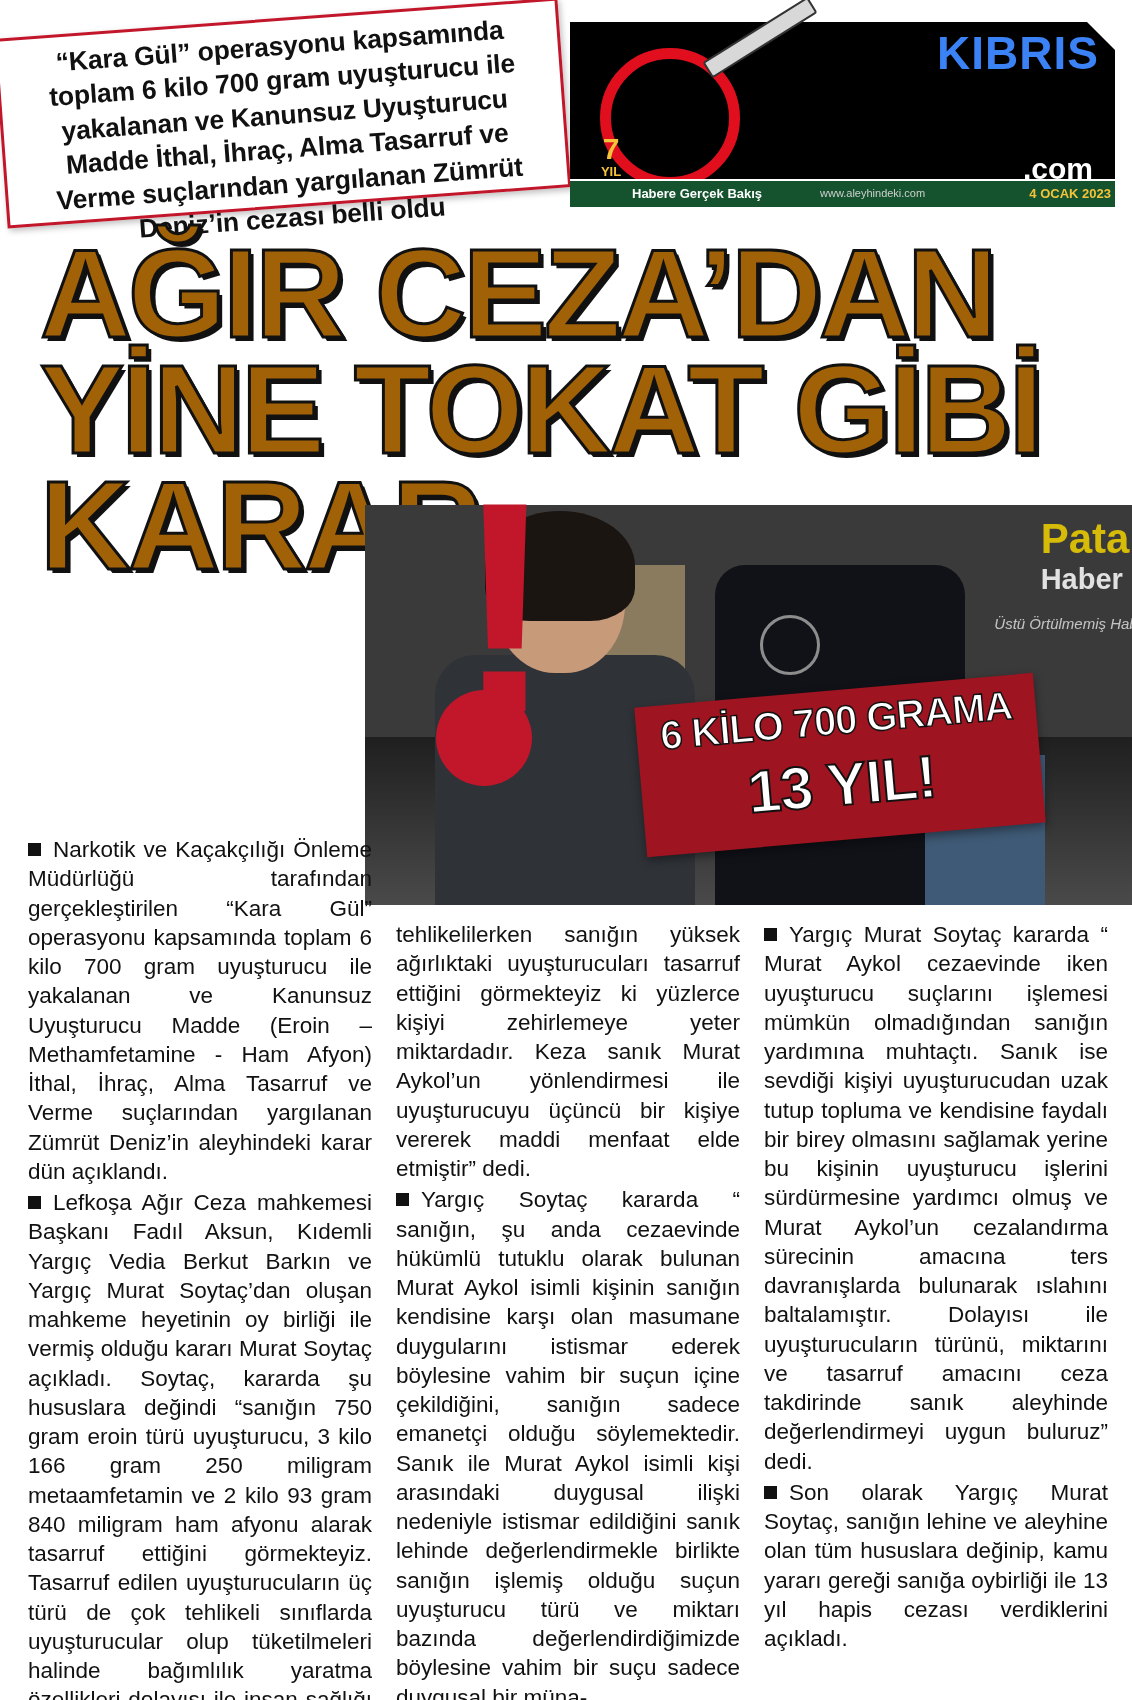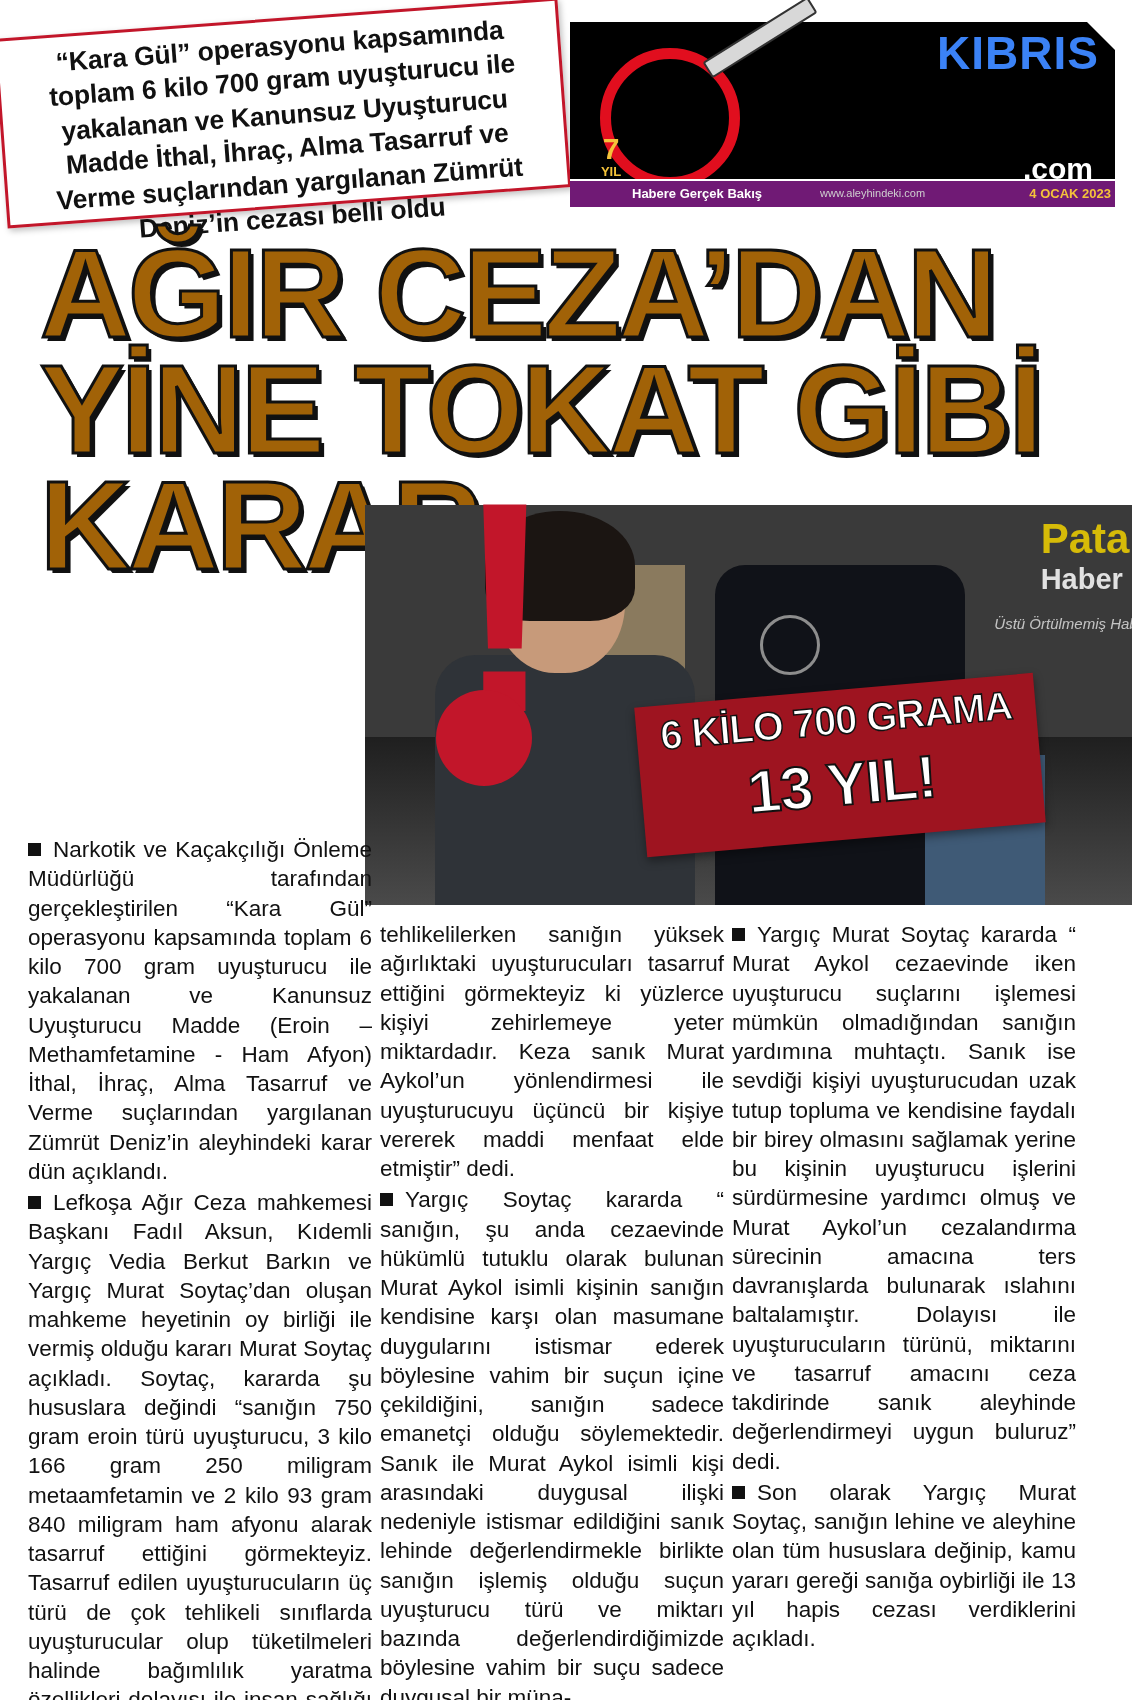--- a/index.html
+++ b/index.html
@@ -47,21 +47,21 @@
     position:absolute;left:128px;top:6px;width:120px;height:15px;
     background:#d8d8d8;transform:rotate(-32deg);border-radius:3px;
     border:2px solid #333;
   }
   .mast-badge{
     position:absolute;left:8px;top:112px;width:66px;height:60px;color:#f4c33a;
     font-weight:bold;font-size:13px;text-align:center;
   }
   .mast-badge .seven{font-size:30px;display:block;line-height:1;}
   .mast-bottom{
-    position:absolute;left:0;bottom:0;width:100%;height:26px;background:#701a75;
+    position:absolute;left:0;bottom:0;width:100%;height:26px;background:#14532d;
     border-top:2px solid #fff;color:#fff;font-size:13px;
   }
   .mast-slogan{position:absolute;left:62px;top:5px;font-weight:bold;}
   .mast-url{position:absolute;left:250px;top:6px;font-size:11px;color:#cfcfcf;}
   .mast-date{position:absolute;right:4px;top:5px;font-weight:bold;color:#f4c33a;}
   .fold{
     position:absolute;right:0;top:0;width:0;height:0;
     border-top:28px solid #ffffff;border-left:28px solid transparent;
   }
 
@@ -140,21 +140,21 @@
   }
   .splash .s2{
     position:absolute;left:0;top:60px;width:100%;text-align:center;
     color:#fff;font-weight:bold;font-size:60px;letter-spacing:-1px;
     -webkit-text-stroke:2px #111;
   }
 
   
   .columns{
     position:absolute;left:28px;top:835px;width:1080px;height:840px;
-    display:flex;gap:8px;z-index:8;
+    display:flex;gap:24px;z-index:8;
   }
   .col{width:344px;}
   .col p{
     margin:0 0 0 0;font-size:22.5px;line-height:1.30;color:#111;
     text-align:justify;hyphens:auto;
   }
   .col p + p{margin-top:2px;}
   .bullet{
     display:inline-block;width:13px;height:13px;background:#111;
     margin-right:12px;vertical-align:middle;margin-bottom:3px;

